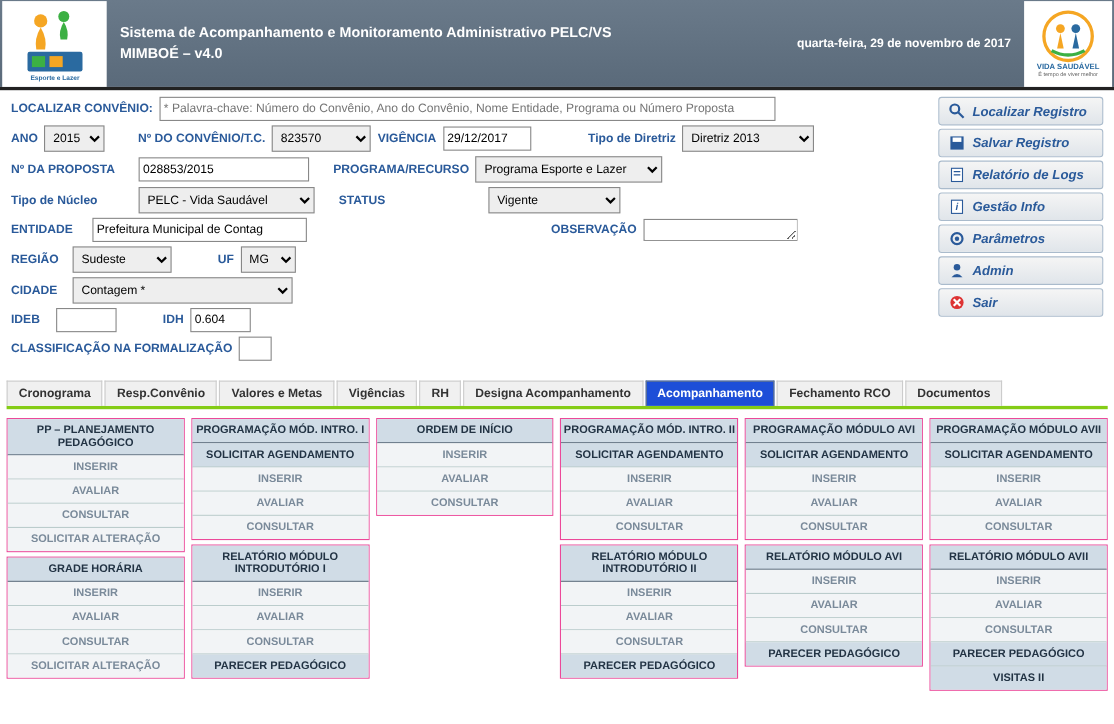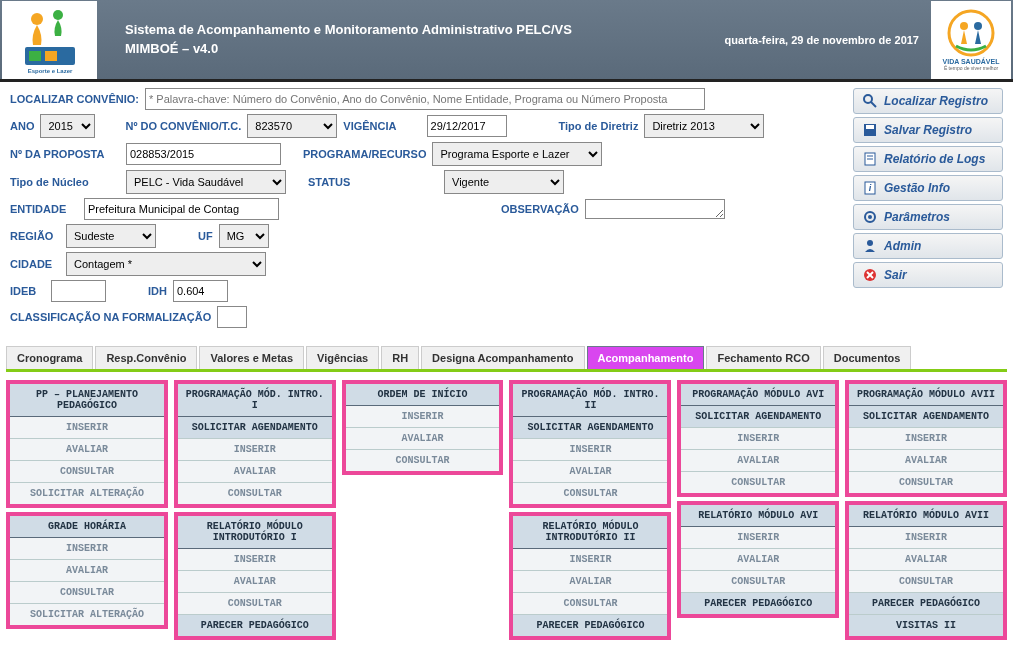--- a/index.html
+++ b/index.html
@@ -2,21 +2,21 @@
 <html><head>
 <meta charset="utf-8">
 <style>
 * { box-sizing: border-box; margin: 0; padding: 0; }
 body { font-family: Verdana, Arial, sans-serif; font-size: 11px; background: #fff; color: #333; width: 1013px; }
 
 
 .header { background: linear-gradient(to bottom, #6a7a8a 0%, #5a6a7a 100%); display: flex; align-items: center; height: 82px; border-bottom: 3px solid #222; }
 .logo-left { width: 95px; height: 78px; background: #fff; display: flex; align-items: center; justify-content: center; margin-left: 2px; }
 .logo-left svg { width: 70px; height: 70px; }
-.header-mid { flex: 1; padding-left: 28px; }
+.header-mid { flex: 1; padding-left: 12px; }
 .header-title { color: #fff; font-weight: bold; font-size: 13px; line-height: 1.4; }
 .header-date { color: #fff; font-weight: bold; font-size: 11px; padding-right: 12px; }
 .logo-right { width: 80px; height: 78px; background: #fff; display: flex; flex-direction: column; align-items: center; justify-content: center; margin-right: 2px; }
 .logo-right svg { width: 50px; height: 50px; }
 .logo-right .vs-text { font-size: 7px; color: #2a6aa0; font-weight: bold; text-align: center; }
 .logo-right .vs-sub { font-size: 5px; color: #666; }
 
 
 .form-area { padding: 6px 10px; font-size: 11px; position: relative; }
 .form-row { display: flex; align-items: center; margin-bottom: 4px; gap: 6px; flex-wrap: wrap; }
@@ -27,26 +27,26 @@
 .kw { width: 560px; }
 
 
 .sidebar { position: absolute; right: 10px; top: 6px; width: 150px; }
 .side-btn { display: flex; align-items: center; gap: 6px; background: linear-gradient(to bottom,#f5f5f5,#e0e5ea); border: 1px solid #aabbcc; border-radius: 3px; padding: 4px 8px; margin-bottom: 3px; cursor: pointer; color: #2a5a9a; font-weight: bold; font-style: italic; font-size: 12px; }
 .side-btn .icn { width: 16px; height: 16px; display: inline-block; }
 
 
 .tabs { display: flex; border-bottom: 3px solid #84cc16; margin: 8px 6px 0 6px; gap: 2px; }
 .tab { background: #f0f0f0; border: 1px solid #ccc; border-bottom: none; padding: 5px 10px; font-weight: bold; font-size: 11px; cursor: pointer; white-space: nowrap; }
-.tab.active { background: #d946ef; color: #fff; border-color: #6a7a8a; }
+.tab.active { background: #1d4ed8; color: #fff; border-color: #6a7a8a; }
 
 
 .cols { display: flex; gap: 6px; padding: 8px 6px; align-items: flex-start; }
 .col { flex: 1; display: flex; flex-direction: column; gap: 4px; }
-.panel { border: 4px solid #ec4899; font-family: Liberation Mono, monospace; }
+.panel { border: 1px solid #ec4899; }
 .panel-h { background: #d0dce6; color: #223344; font-weight: bold; font-size: 10px; text-align: center; padding: 5px 2px; border-bottom: 1px solid #5a6a7a; }
 .panel-item { background: #f2f4f6; color: #7a8a9a; font-weight: bold; font-size: 10px; text-align: center; padding: 5px 2px; border-bottom: 1px solid #bcc; cursor: pointer; }
 .panel-item:last-child { border-bottom: none; }
 .panel-item.dark { background: #d0dce6; color: #223344; }
 
 </style>
 </head>
 <body>
 
 <div class="header">
@@ -142,21 +142,21 @@
     <input type="text" class="kw" placeholder="* Palavra-chave: Número do Convênio, Ano do Convênio, Nome Entidade, Programa ou Número Proposta" style="">
   </div>
 
   <div class="form-row">
     <span class="lbl">ANO</span>
     <select style="width:55px"><option>2015</option></select>
     <span style="width:18px"></span>
     <span class="lbl">Nº DO CONVÊNIO/T.C.</span>
     <select style="width:90px"><option>823570</option></select>
     <span class="lbl">VIGÊNCIA</span>
-    <input type="text" style="width: 80px; margin-left: 24px;" value="29/12/2017">
+    <input type="text" style="width: 80px;" value="29/12/2017">
     <span style="width:40px"></span>
     <span class="lbl">Tipo de Diretriz</span>
     <select style="width:120px"><option>Diretriz 2013</option></select>
   </div>
 
   <div class="form-row">
     <span class="lbl" style="width:110px">Nº DA PROPOSTA</span>
     <input type="text" style="width: 155px;" value="028853/2015">
     <span style="width:10px"></span>
     <span class="lbl">PROGRAMA/RECURSO</span>

